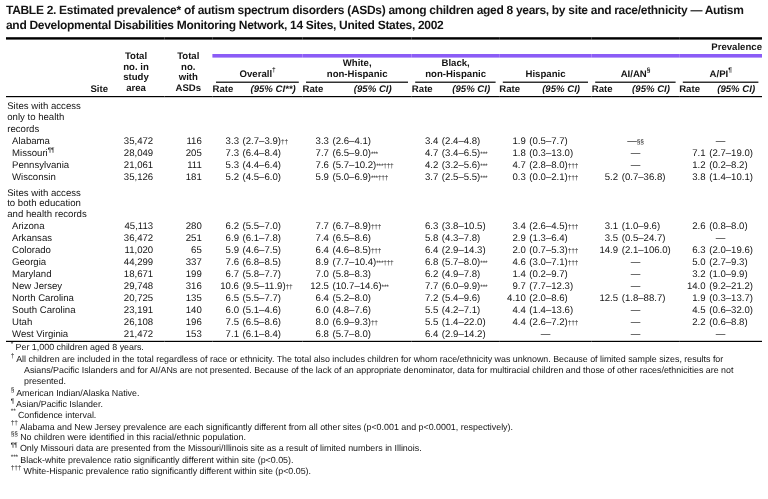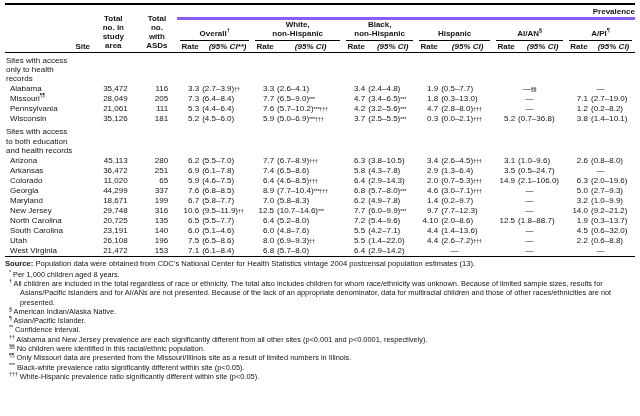--- a/index.html
+++ b/index.html
@@ -11,41 +11,42 @@
   thead th{font-weight:bold;}
   thead{border-bottom:1px solid #000;}
   .h-site{vertical-align:bottom;text-align:right;padding:1px 0 1px 2px;}
   .h-stack{vertical-align:bottom;text-align:center;padding-bottom:1px;}
   .stack{white-space:pre-line;line-height:1.12;display:inline-block;}
   .h-prev{border-bottom:3px solid #8b5cf6;text-align:right;vertical-align:bottom;padding:2px 0 1px 0;margin-top:11px;}
   .grp-row th{vertical-align:bottom;}
   .grp{border-bottom:1px solid #000;margin:1px 3px 0 3px;padding-bottom:1px;line-height:1.12;}
   .rate-row th{padding:1px 0 1px 0;}
   .rh{display:flex;}
-  .rh-rate{width:26px;flex:none;text-align:center;}
+  .rh-rate{width:26px;flex:none;text-align:left;}
   .rh-ci{flex:1;text-align:center;white-space:nowrap;font-style:italic;}
   tbody td{line-height:10px;white-space:nowrap;}
   td.site{padding-left:5px;}
   td.num{text-align:right;padding-right:9px;}
   .cell{display:flex;align-items:baseline;}
   .cell .r{width:22px;flex:none;text-align:right;}
   .cell .ci{margin-left:3px;}
   .cell.dash{justify-content:center;}
   .cell.dash .r{width:auto;}
   sup{font-size:5.5px;line-height:0;vertical-align:super;letter-spacing:-0.2px;}
   tr.grouprow td{white-space:pre-line;line-height:1.15;padding:3px 0 1px 1px;}
   .source{font-size:7.6px;line-height:1.25;padding:2px 0 1px 0;}
   .source b{font-weight:bold;}
   .footnotes{font-size:7.4px;line-height:1.26;}
   .fn{padding-left:15px;text-indent:-11px;}
 </style>
 </head>
 <body>
 
 <div class="page">
+  <div class="title">TABLE 2. Estimated prevalence* of autism spectrum disorders (ASDs) among children aged 8 years, by site and race/ethnicity — Autism and Developmental Disabilities Monitoring Network, 14 Sites, United States, 2002</div>
 
   <table>
     <colgroup>
       <col style="width:84px">
         <col style="width:46px">
         <col style="width:40px">
       <col style="width:74px">
         <col style="width:90px">
         <col style="width:72px">
       <col style="width:76px">
@@ -716,21 +717,20 @@
           </td>
           <td>
             <div class="cell dash">
               <span class="r">—</span>
             </div>
           </td>
         </tr>
       </tbody>
   </table>
 
-  <div class="source"><b>Source:</b> <span>Population data were obtained from CDC’s National Center for Health Statistics vintage 2004 postcensal population estimates (13).</span></div>
   <div class="footnotes" id="footnotes">
       <div class="fn"><sup>*</sup> Per 1,000 children aged 8 years.</div>
       <div class="fn"><sup>†</sup> All children are included in the total regardless of race or ethnicity. The total also includes children for whom race/ethnicity was unknown. Because of limited sample sizes, results for Asians/Pacific Islanders and for AI/ANs are not presented. Because of the lack of an appropriate denominator, data for multiracial children and those of other races/ethnicities are not presented.</div>
       <div class="fn"><sup>§</sup> American Indian/Alaska Native.</div>
       <div class="fn"><sup>¶</sup> Asian/Pacific Islander.</div>
       <div class="fn"><sup>**</sup> Confidence interval.</div>
       <div class="fn"><sup>††</sup> Alabama and New Jersey prevalence are each significantly different from all other sites (p&lt;0.001 and p&lt;0.0001, respectively).</div>
       <div class="fn"><sup>§§</sup> No children were identified in this racial/ethnic population.</div>
       <div class="fn"><sup>¶¶</sup> Only Missouri data are presented from the Missouri/Illinois site as a result of limited numbers in Illinois.</div>
       <div class="fn"><sup>***</sup> Black-white prevalence ratio significantly different within site (p&lt;0.05).</div>

